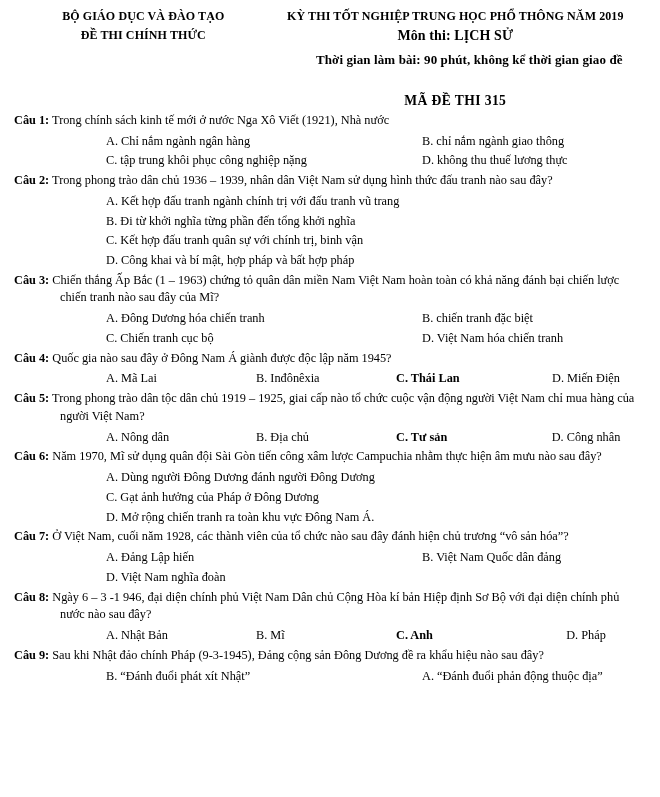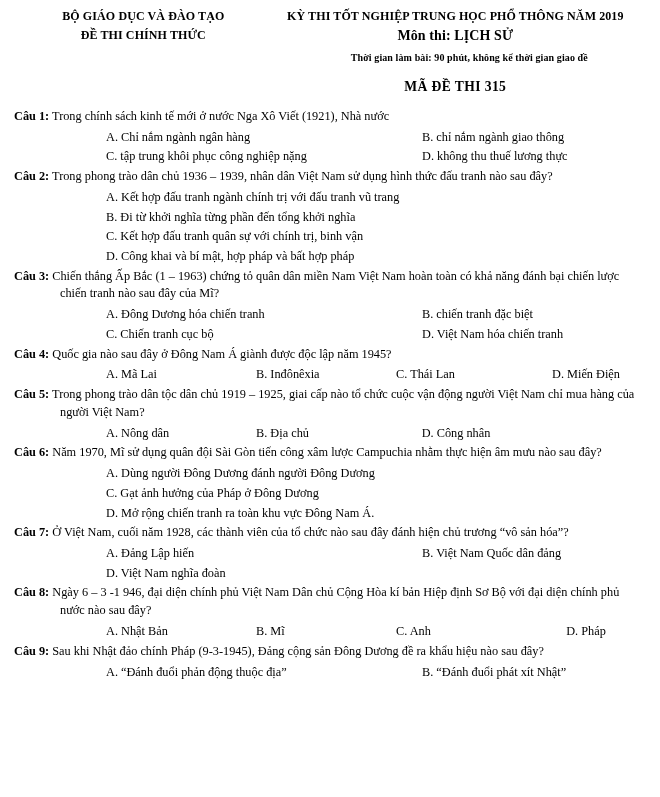--- a/index.html
+++ b/index.html
@@ -49,34 +49,34 @@
   .hdr-line.sub {
     margin-top: 3px;
   }
   .hdr-line.mon {
     font-weight: bold;
     font-size: 14px;
   }
   .hdr-line.time {
     margin-top: 5px;
     font-weight: bold;
-    font-size: 10px;
+    font-size: 13px;
     text-align: center;
     padding-left: 28px;
   }
   .hdr-line.code {
-    margin-top: 13px;
+    margin-top: 23px;
     font-weight: bold;
     font-size: 13.6px;
     letter-spacing: 0.4px;
   }
 
   
   .questions {
-    margin-top: 12px;
+    margin-top: 2px;
   }
   .q {
     margin-bottom: 1px;
   }
   .q-stem {
     text-indent: 0;
     padding-left: 46px;
     text-indent: -46px;
     margin-bottom: 2px;
     line-height: 1.45;
@@ -101,21 +101,21 @@
   .opts-grid4 {
     display: flex;
     padding-left: 92px;
     line-height: 1.6;
   }
   .opts-grid4 .opt {
     white-space: nowrap;
   }
   .opts-grid4 .opt.c1 { width: 150px; }
   .opts-grid4 .opt.c2 { width: 140px; }
-  .opts-grid4 .opt.c3 { width: 130px; }
+  .opts-grid4 .opt.c3 { width: 130px; font-weight: bold; }
   .opts-grid4 .opt.c4 { width: 120px; text-align: center; }
 </style>
 </head>
 <body>
 
 <div class="page">
 
   <div class="header">
     <div class="header-left">
       <div class="hdr-line">BỘ GIÁO DỤC VÀ ĐÀO TẠO</div>
@@ -184,20 +184,21 @@
     </div>
 
     <div class="q">
       <div class="q-stem">
         <span class="q-label">Câu 5:</span>
         <span>Trong phong trào dân tộc dân chủ 1919 – 1925, giai cấp nào tổ chức cuộc vận động người Việt Nam chỉ mua hàng của người Việt Nam?</span>
       </div>
       <div class="opts-grid4">
         <div class="opt c1">A. Nông dân</div>
         <div class="opt c2">B. Địa chủ</div>
+        <div class="opt c3">C. Tư sản</div>
         <div class="opt c4">D. Công nhân</div>
       </div>
     </div>
 
     <div class="q">
       <div class="q-stem">
         <span class="q-label">Câu 6:</span>
         <span>Năm 1970, Mĩ sử dụng quân đội Sài Gòn tiến công xâm   lược Campuchia nhằm thực hiện âm mưu nào sau đây?</span>
       </div>
       <div class="opts-stack">
@@ -231,19 +232,19 @@
         <div class="opt c4">D. Pháp</div>
       </div>
     </div>
 
     <div class="q">
       <div class="q-stem">
         <span class="q-label">Câu 9:</span>
         <span>Sau khi Nhật đảo chính Pháp (9-3-1945), Đảng cộng sản Đông Dương đề ra khẩu hiệu nào sau đây?</span>
       </div>
       <div class="opts-grid2">
+        <div class="opt">B. “Đánh đuổi phát xít Nhật”</div>
         <div class="opt">A. “Đánh đuổi phản động thuộc địa”</div>
-        <div class="opt">B. “Đánh đuổi phát xít Nhật”</div>
       </div>
     </div>
 
   </div>
 </div>
 
 </body></html>

